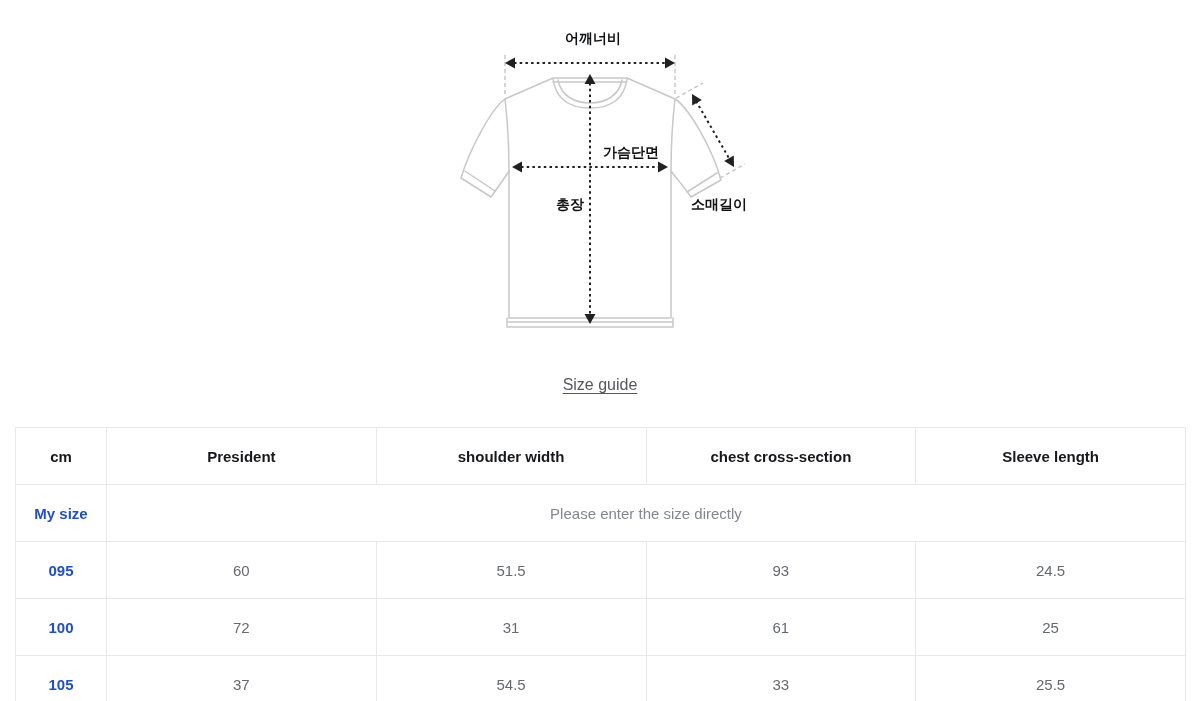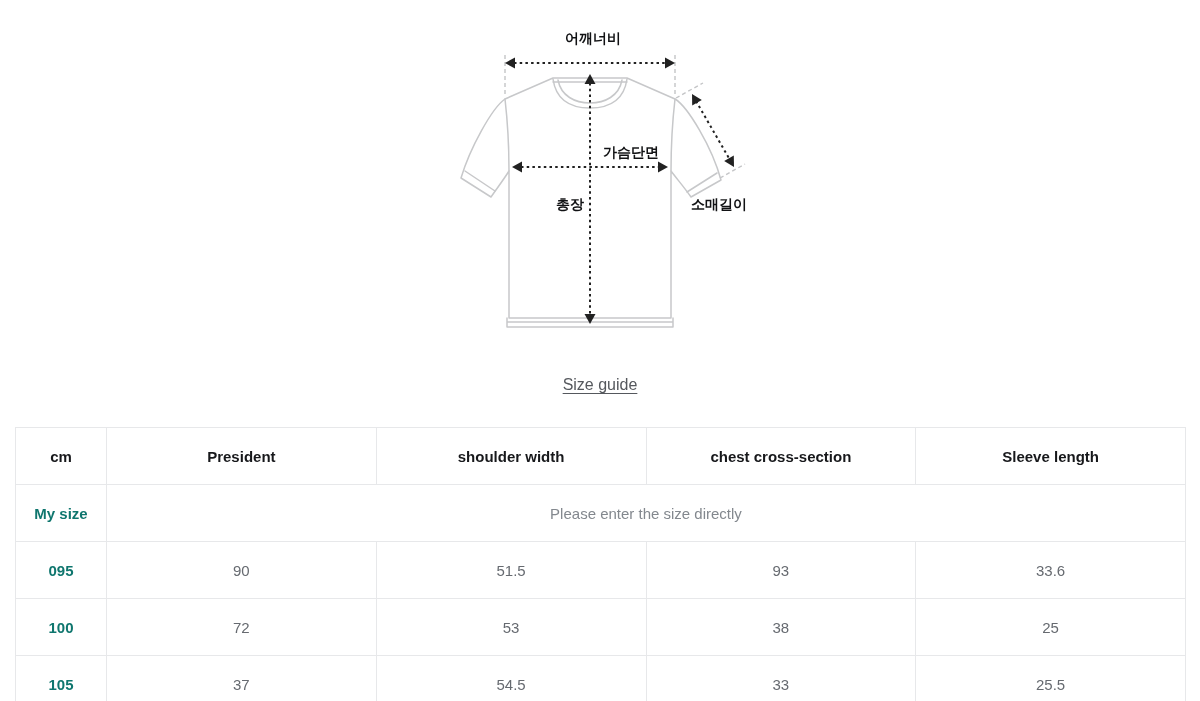--- a/index.html
+++ b/index.html
@@ -32,21 +32,21 @@
     table-layout:fixed;
   }
   .size-table th, .size-table td {
     border:1px solid #e7e8ea;
     height:57px;
     text-align:center;
     vertical-align:middle;
     padding:0 4px;
   }
   .size-table thead th { font-weight:600; color:#17181b; }
-  .size-table tbody th { font-weight:600; color:#0f766e;text-align:center; }
+  .size-table tbody th { font-weight:600; color:#1d4ed8;text-align:center; }
   .size-table td { color:#666a70; font-weight:400; }
   .size-table td.placeholder-cell { color:#83888e; }
   col.c-size { width:91px; }
   col.c-data { width:269.75px; }
   
   .shirt-line { fill:none; stroke:#c7c8ca; stroke-width:1.5; stroke-linejoin:round; stroke-linecap:round; }
   .shirt-fill { fill:#ffffff; }
   .measure { fill:none; stroke:#212121; stroke-width:2; stroke-dasharray:2.5 3.2; }
   .guide { fill:none; stroke:#c4c5c7; stroke-width:1.4; stroke-dasharray:4 3; }
   .head { fill:#212121; stroke:none; }
@@ -128,30 +128,30 @@
       <th>Sleeve length</th>
     </tr>
   </thead>
   <tbody>
     <tr>
       <th>My size</th>
       <td colspan="4" class="placeholder-cell">Please enter the size directly</td>
     </tr>
     <tr>
       <th>095</th>
-      <td>90</td>
+      <td>60</td>
       <td>51.5</td>
       <td>93</td>
-      <td>33.6</td>
+      <td>24.5</td>
     </tr>
     <tr>
       <th>100</th>
       <td>72</td>
-      <td>53</td>
-      <td>38</td>
+      <td>31</td>
+      <td>61</td>
       <td>25</td>
     </tr>
     <tr>
       <th>105</th>
       <td>37</td>
       <td>54.5</td>
       <td>33</td>
       <td>25.5</td>
     </tr>
   </tbody>

